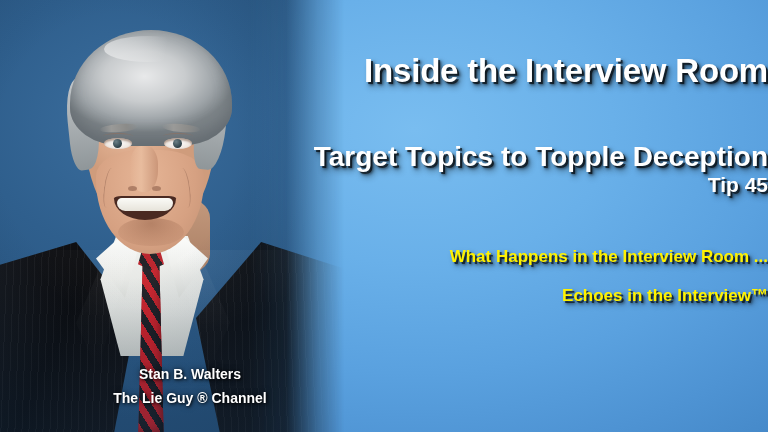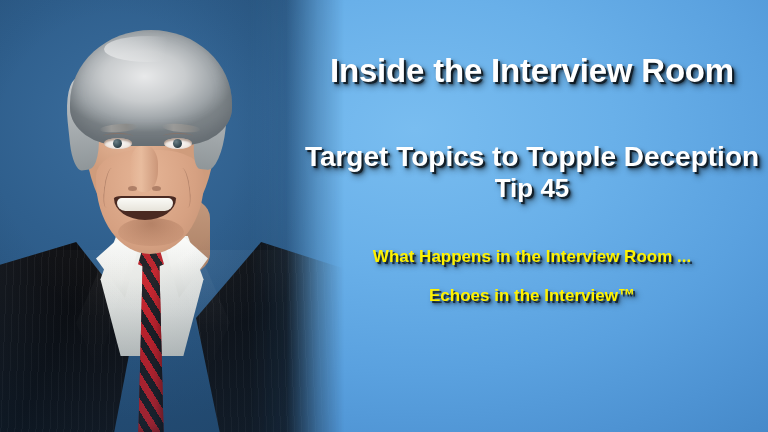--- a/index.html
+++ b/index.html
@@ -215,38 +215,38 @@
   
   #text-col {
     position: absolute;
     left: 296px; top: 0;
     width: 472px; height: 432px;
   }
 
   .ttl {
     position:absolute;
     width: 100%;
-    text-align: center;
+    text-align: right;
     color: #ffffff;
     font-weight: bold;
     white-space: nowrap;
     text-shadow:
       2px 2px 0 rgba(0,0,0,0.62),
       3px 3px 3px rgba(0,0,0,0.55),
       4px 5px 6px rgba(0,0,0,0.42);
   }
 
   #main-title  { top: 52px;  font-size: 33px; letter-spacing: -0.2px; }
   #subtitle-1  { top: 141px; font-size: 28px; }
-  #subtitle-2  { top: 173px; font-size: 26px; }
+  #subtitle-2  { top: 173px; font-size: 21px; }
 
   .tag {
     position:absolute;
     width:100%;
-    text-align:center;
+    text-align:right;
     color:#fff200;
     font-weight:bold;
     font-size:17px;
     white-space:nowrap;
     text-shadow:
       2px 2px 0 rgba(0,0,0,0.60),
       3px 3px 3px rgba(0,0,0,0.50),
       4px 4px 6px rgba(0,0,0,0.38);
   }
   #tagline-1 { top: 247px; }
@@ -331,14 +331,18 @@
 
     <div class="ttl" id="subtitle-1">Target Topics to Topple Deception</div>
 
     <div class="ttl" id="subtitle-2">Tip 45</div>
 
     <div class="tag" id="tagline-1">What Happens in the Interview Room ...</div>
 
     <div class="tag" id="tagline-2">Echoes in the Interview™</div>
   </div>
 
+  <div id="credit">
+    <div>Stan B. Walters</div>
+    <div>The Lie Guy ® Channel</div>
+  </div>
 
 </div>
 
 </body></html>

